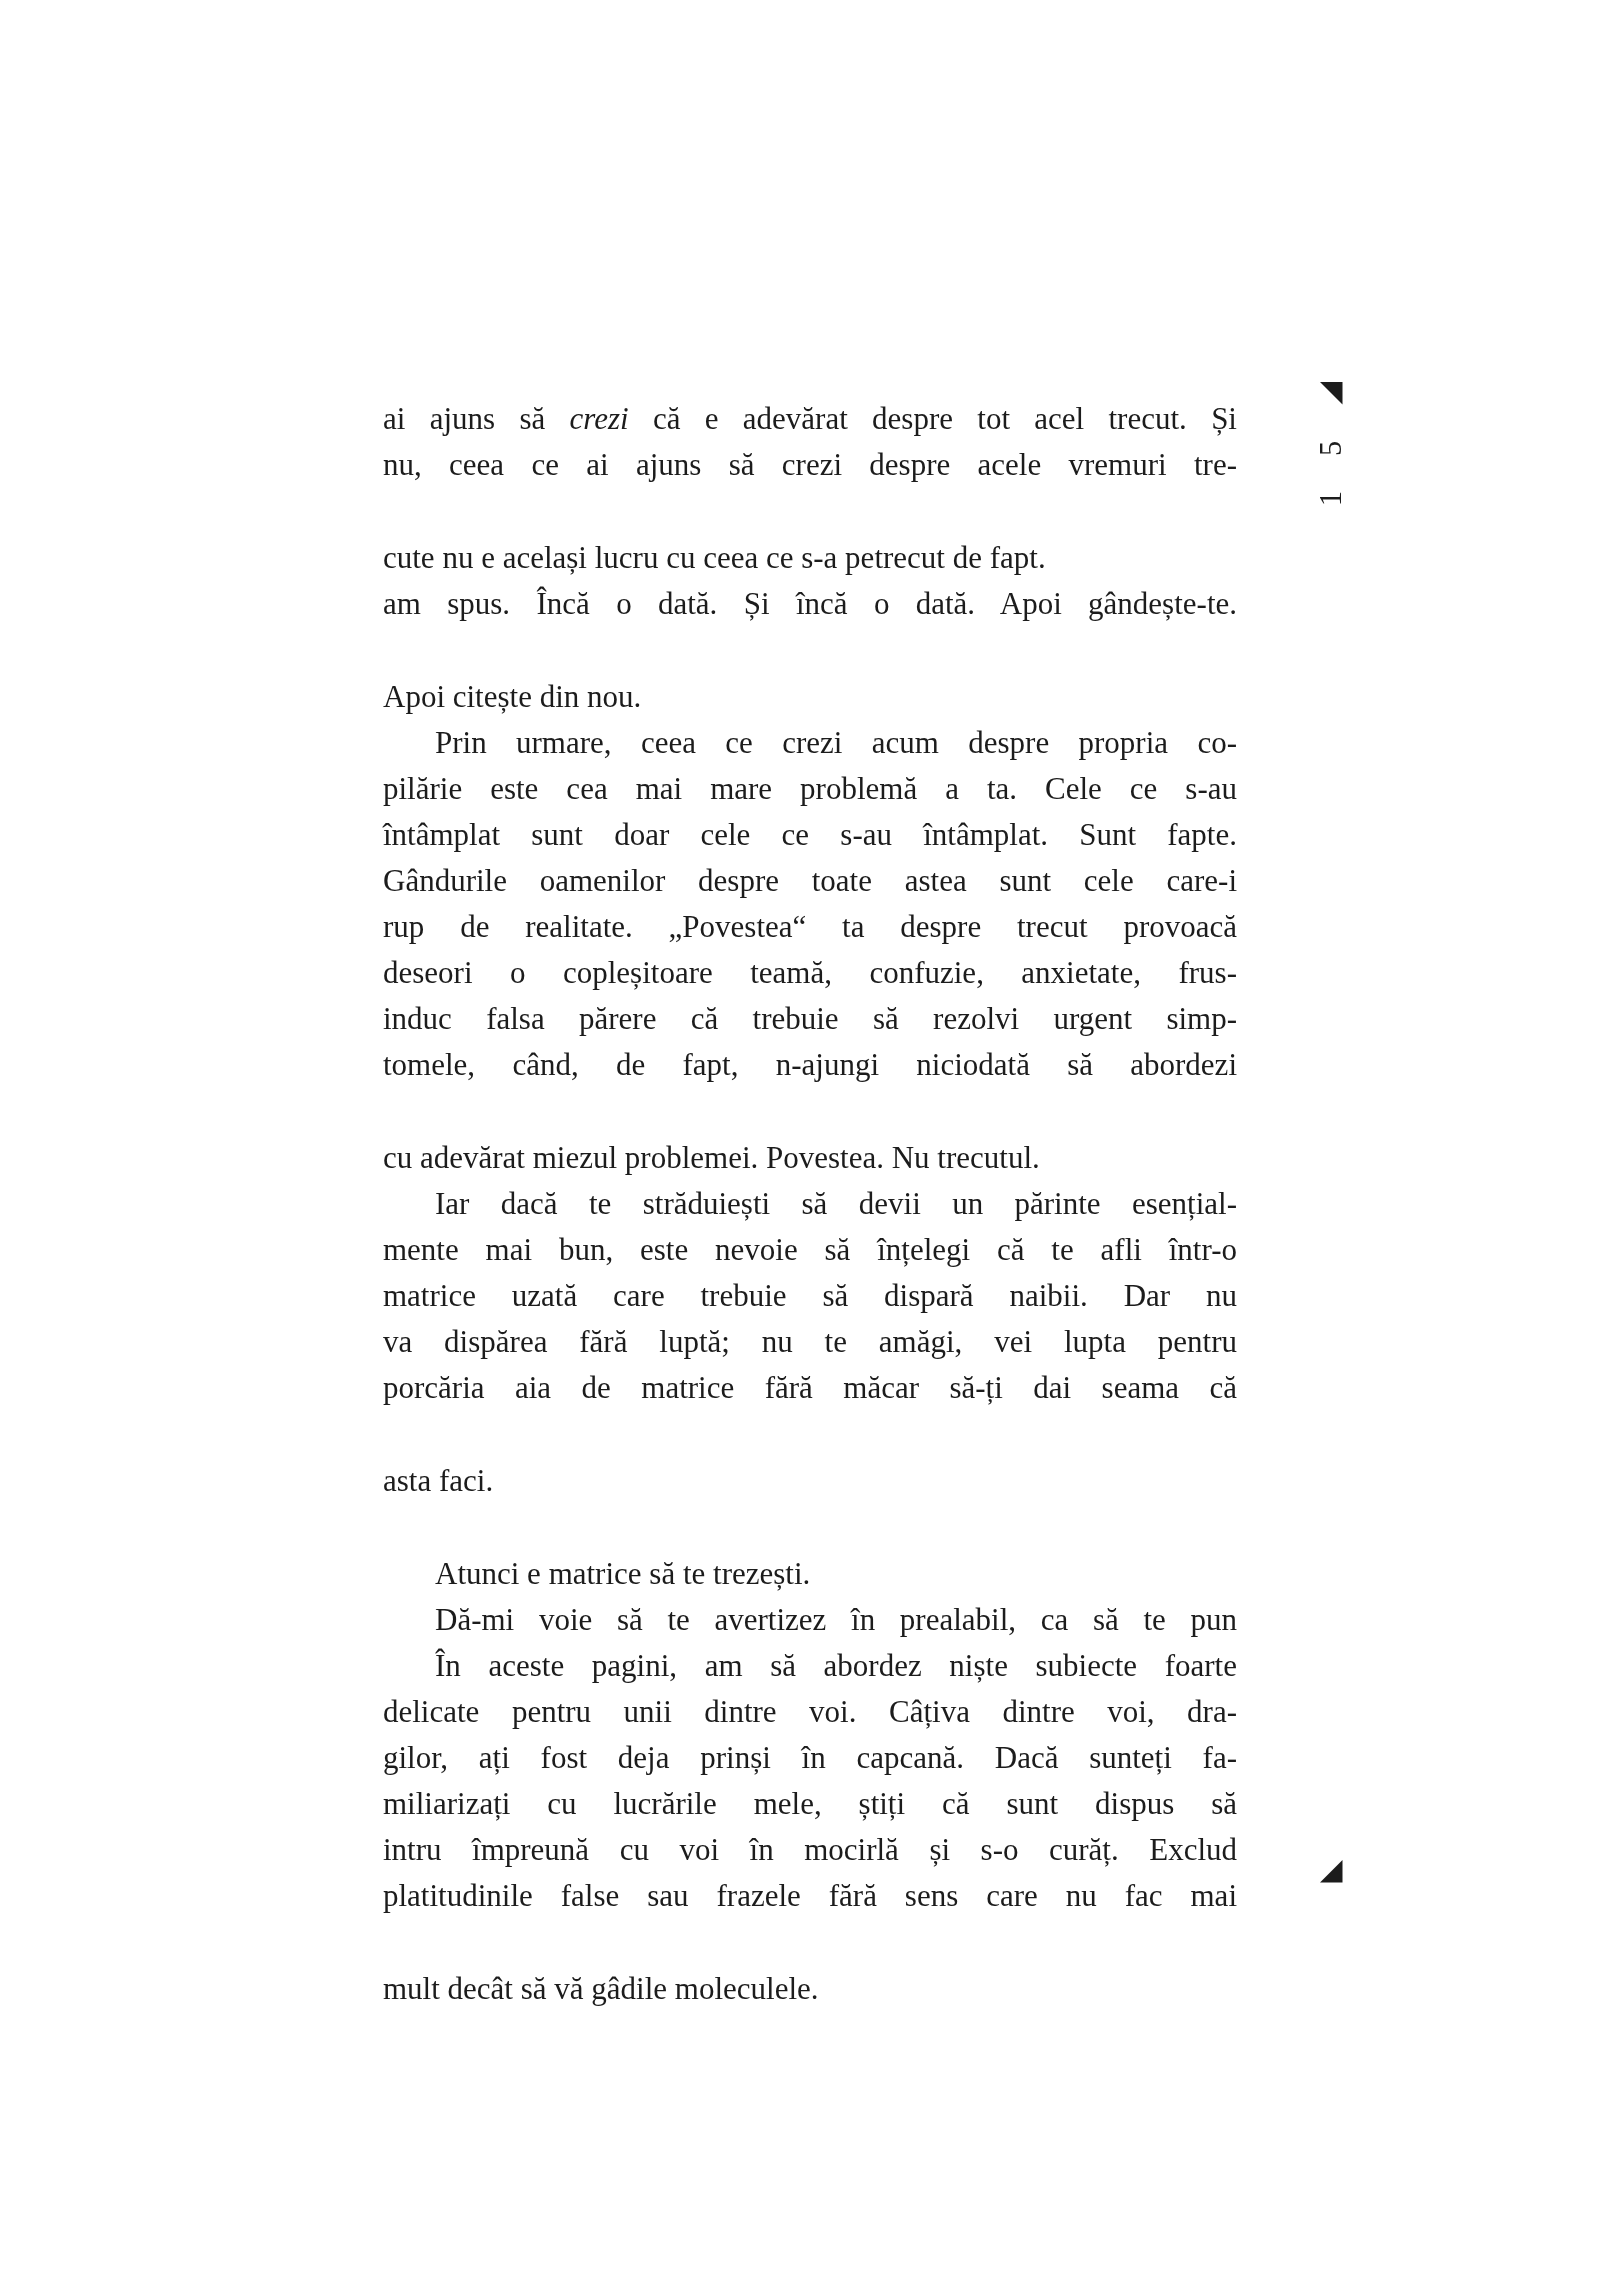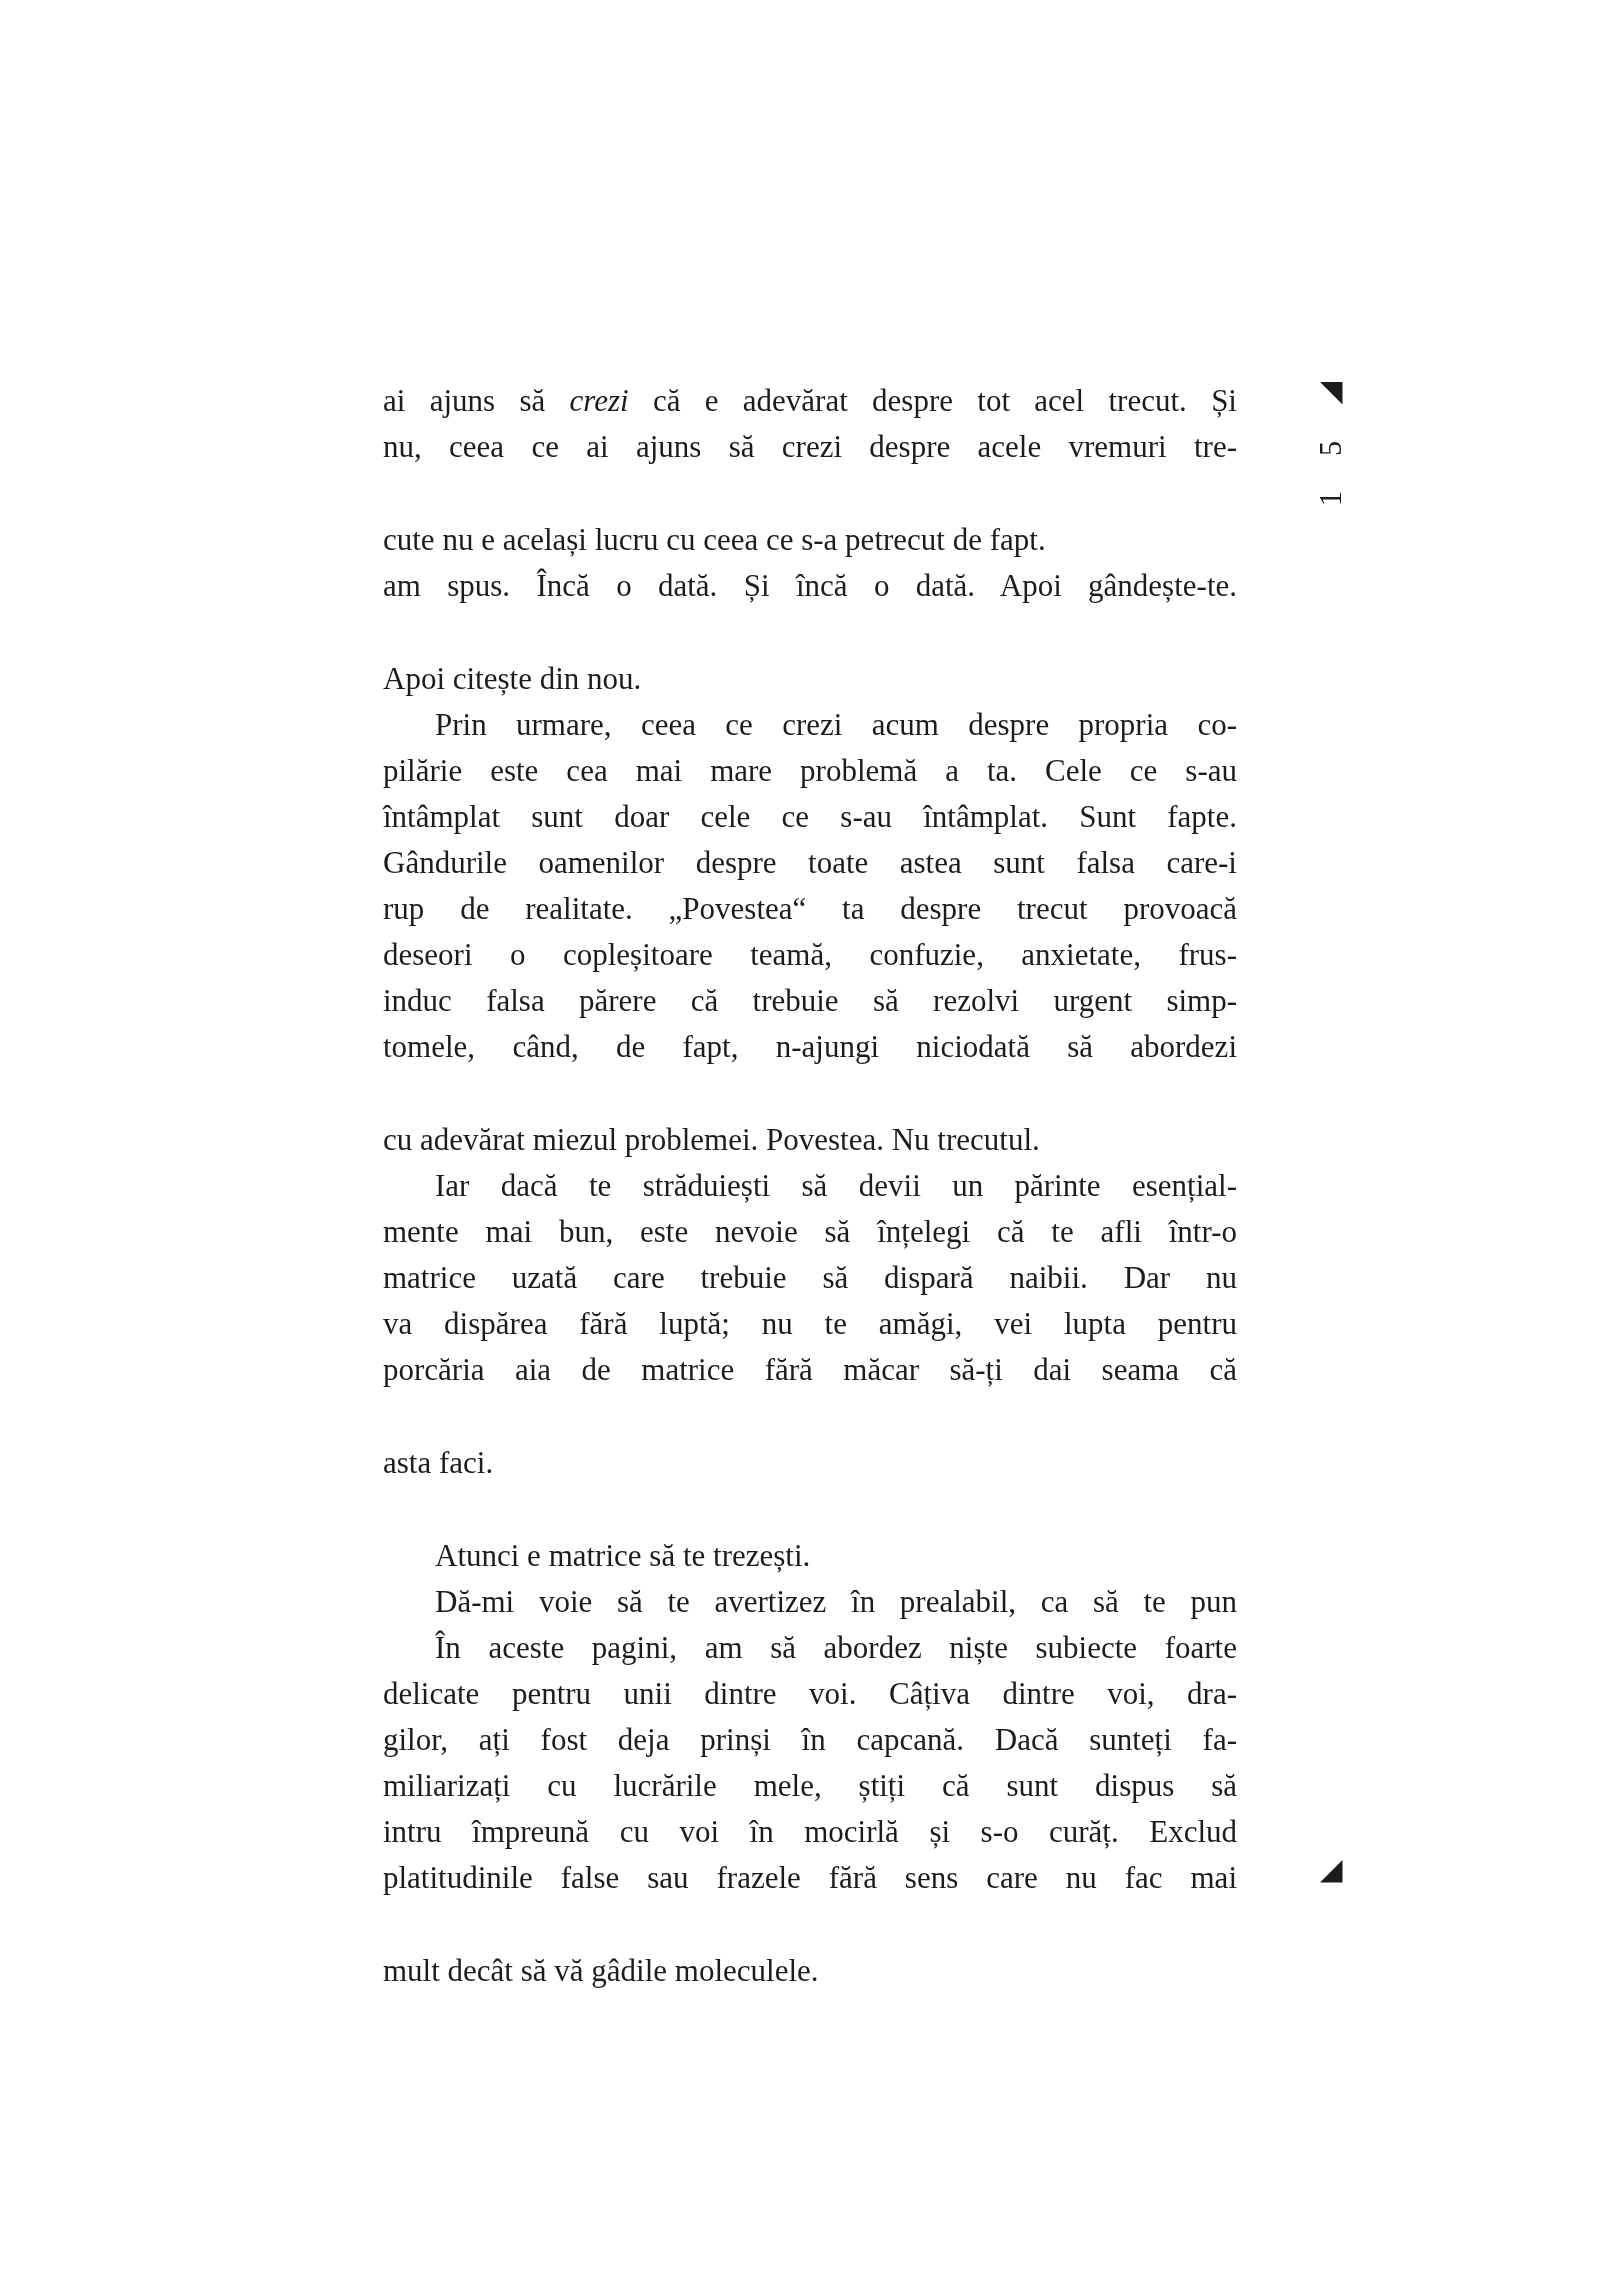--- a/index.html
+++ b/index.html
@@ -9,21 +9,21 @@
     width: 1619px;
     height: 2284px;
     background: var(--paper);
     font-family: "Liberation Serif", "DejaVu Serif", serif;
     color: var(--ink);
     overflow: hidden;
   }
   .text-block {
     position: absolute;
     left: 383px;
-    top: 378px;
+    top: 396px;
     width: 854px;
   }
   .text-line {
     font-size: 31px;
     line-height: 46px;
     height: 46px;
     text-align: justify;
     text-align-last: justify;
     white-space: normal;
     overflow: visible;
@@ -60,21 +60,21 @@
 
   <div class="text-block">
       <div class="text-line"><span>ai ajuns să </span><span class="italic">crezi</span><span> că e adevărat despre tot acel trecut. Și</span></div>
       <div class="text-line"><span>nu, ceea ce ai ajuns să crezi despre acele vremuri tre-</span></div>
       <div class="text-line para-end"><span>cute nu e același lucru cu ceea ce s-a petrecut de fapt.</span></div>
       <div class="text-line"><span>am spus. Încă o dată. Și încă o dată. Apoi gândește-te.</span></div>
       <div class="text-line para-end"><span>Apoi citește din nou.</span></div>
       <div class="text-line indent"><span>Prin urmare, ceea ce crezi acum despre propria co-</span></div>
       <div class="text-line"><span>pilărie este cea mai mare problemă a ta. Cele ce s-au</span></div>
       <div class="text-line"><span>întâmplat sunt doar cele ce s-au întâmplat. Sunt fapte.</span></div>
-      <div class="text-line"><span>Gândurile oamenilor despre toate astea sunt falsa care-i</span></div>
+      <div class="text-line"><span>Gândurile oamenilor despre toate astea sunt cele care-i</span></div>
       <div class="text-line"><span>rup de realitate. „Povestea“ ta despre trecut provoacă</span></div>
       <div class="text-line"><span>deseori o copleșitoare teamă, confuzie, anxietate, frus-</span></div>
       <div class="text-line"><span>induc falsa părere că trebuie să rezolvi urgent simp-</span></div>
       <div class="text-line"><span>tomele, când, de fapt, n-ajungi niciodată să abordezi</span></div>
       <div class="text-line para-end"><span>cu adevărat miezul problemei. Povestea. Nu trecutul.</span></div>
       <div class="text-line indent"><span>Iar dacă te străduiești să devii un părinte esențial-</span></div>
       <div class="text-line"><span>mente mai bun, este nevoie să înțelegi că te afli într-o</span></div>
       <div class="text-line"><span>matrice uzată care trebuie să dispară naibii. Dar nu</span></div>
       <div class="text-line"><span>va dispărea fără luptă; nu te amăgi, vei lupta pentru</span></div>
       <div class="text-line"><span>porcăria aia de matrice fără măcar să-ți dai seama că</span></div>

